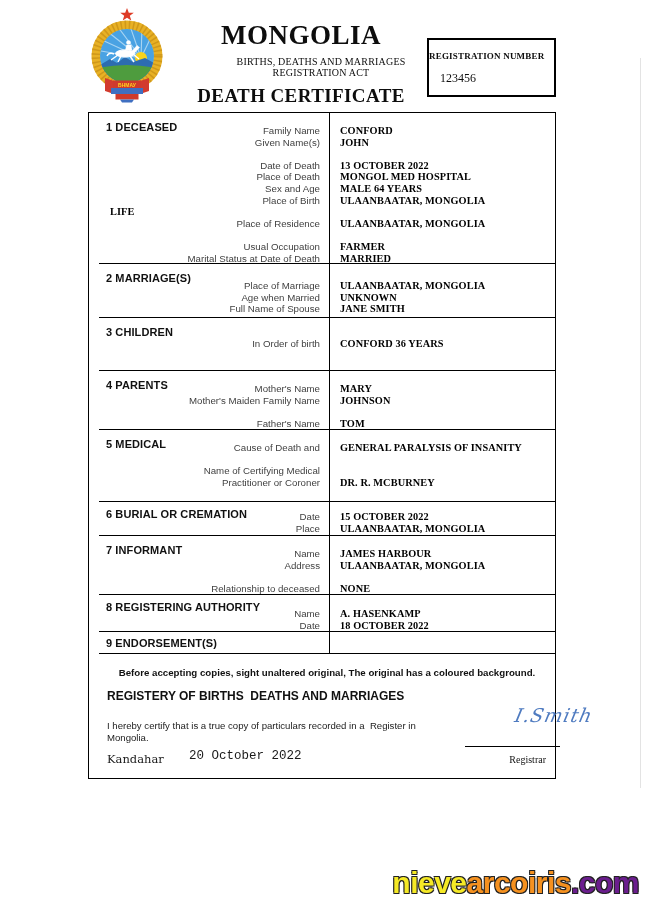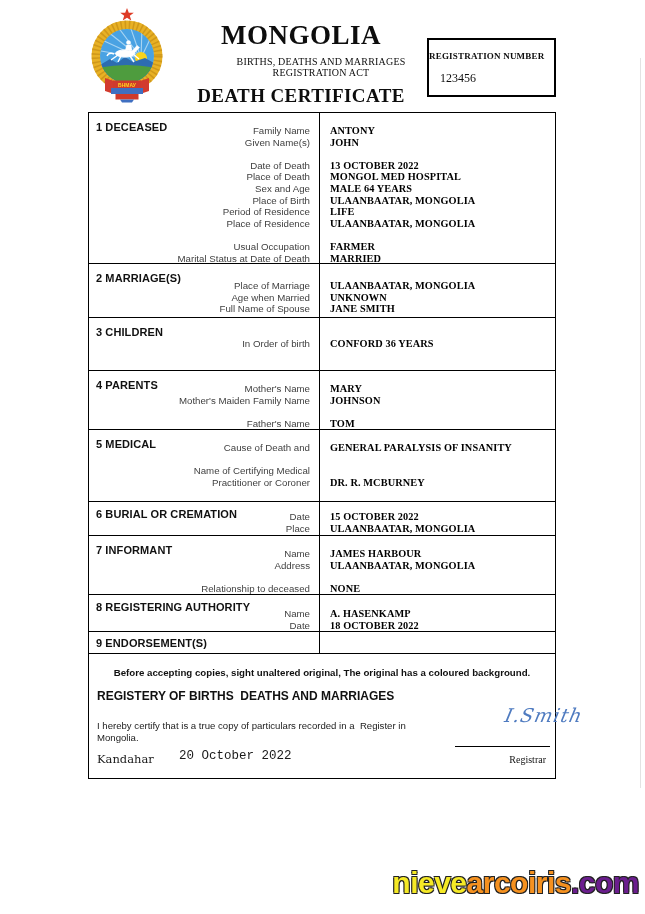--- a/index.html
+++ b/index.html
@@ -11,21 +11,21 @@
   .titles { position:absolute; left:170px; top:20px; width:262px; text-align:center; color:#0d0d0d; }
   .country { font-family:"Liberation Serif", serif; font-weight:bold; font-size:27px; letter-spacing:.5px; }
   .act { font-family:"Liberation Serif", serif; font-size:10px; margin-top:5px; letter-spacing:.2px;margin-left:40px; }
   .doc-title { font-family:"Liberation Serif", serif; font-weight:bold; font-size:19px; margin-top:7px; letter-spacing:.4px; }
   .regbox { position:absolute; left:427px; top:38px; width:129px; height:59px; border:2px solid #000000;
             box-sizing:border-box; text-align:left; font-family:"Liberation Serif", serif; color:#0d0d0d; }
   .reglabel { margin-top:11px; font-weight:bold; font-size:9px; letter-spacing:.2px; }
   .regnum { margin-top:10px; font-size:12px;padding-left:11px; }
 
   
-  .cert-table { position:absolute; left:88px; top:112px; width:468px; border:1.5px solid #000; box-sizing:border-box; }
+  .cert-table { position:absolute; left:88px; top:112px; width:468px; border:1.5px solid #000; box-sizing:border-box;padding-left:10px; }
   .section { position:relative; border-bottom:1px solid #000; box-sizing:border-box; }
   .stitle { position:absolute; left:7px; top:8px; font-weight:bold; font-size:11px; color:#111; letter-spacing:.1px; }
   .vdiv { position:absolute; left:230px; top:0; bottom:0; width:1px; background:#000; }
   .rows { box-sizing:border-box; }
   .row { display:flex; height:11.6px; line-height:11.5px; }
   .lbl { width:221px; padding-right:9px; text-align:right; font-size:9.7px; color:#3f3f3f; flex-shrink:0; }
   .val { padding-left:11px; font-family:"Liberation Serif", serif; font-weight:bold; font-size:10.3px;
          color:#000; letter-spacing:.1px; white-space:nowrap; }
 
   
@@ -111,21 +111,21 @@
   </div>
 
   <div class="cert-table">
 
     <div class="section" style="height:151px">
       <div class="stitle">1 DECEASED</div>
       <div class="vdiv"></div>
       <div class="rows" style="padding-top:12px">
         <div class="row">
             <div class="lbl">Family Name</div>
-            <div class="val">ANTONY</div>
+            <div class="val">CONFORD</div>
           </div>
         <div class="row">
             <div class="lbl">Given Name(s)</div>
             <div class="val">JOHN</div>
           </div>
         <div class="row">
             <div class="lbl"></div>
             <div class="val"></div>
           </div>
         <div class="row">
@@ -138,21 +138,20 @@
           </div>
         <div class="row">
             <div class="lbl">Sex and Age</div>
             <div class="val">MALE 64 YEARS</div>
           </div>
         <div class="row">
             <div class="lbl">Place of Birth</div>
             <div class="val">ULAANBAATAR, MONGOLIA</div>
           </div>
         <div class="row">
-            <div class="lbl">Period of Residence</div>
             <div class="val">LIFE</div>
           </div>
         <div class="row">
             <div class="lbl">Place of Residence</div>
             <div class="val">ULAANBAATAR, MONGOLIA</div>
           </div>
         <div class="row">
             <div class="lbl"></div>
             <div class="val"></div>
           </div>

